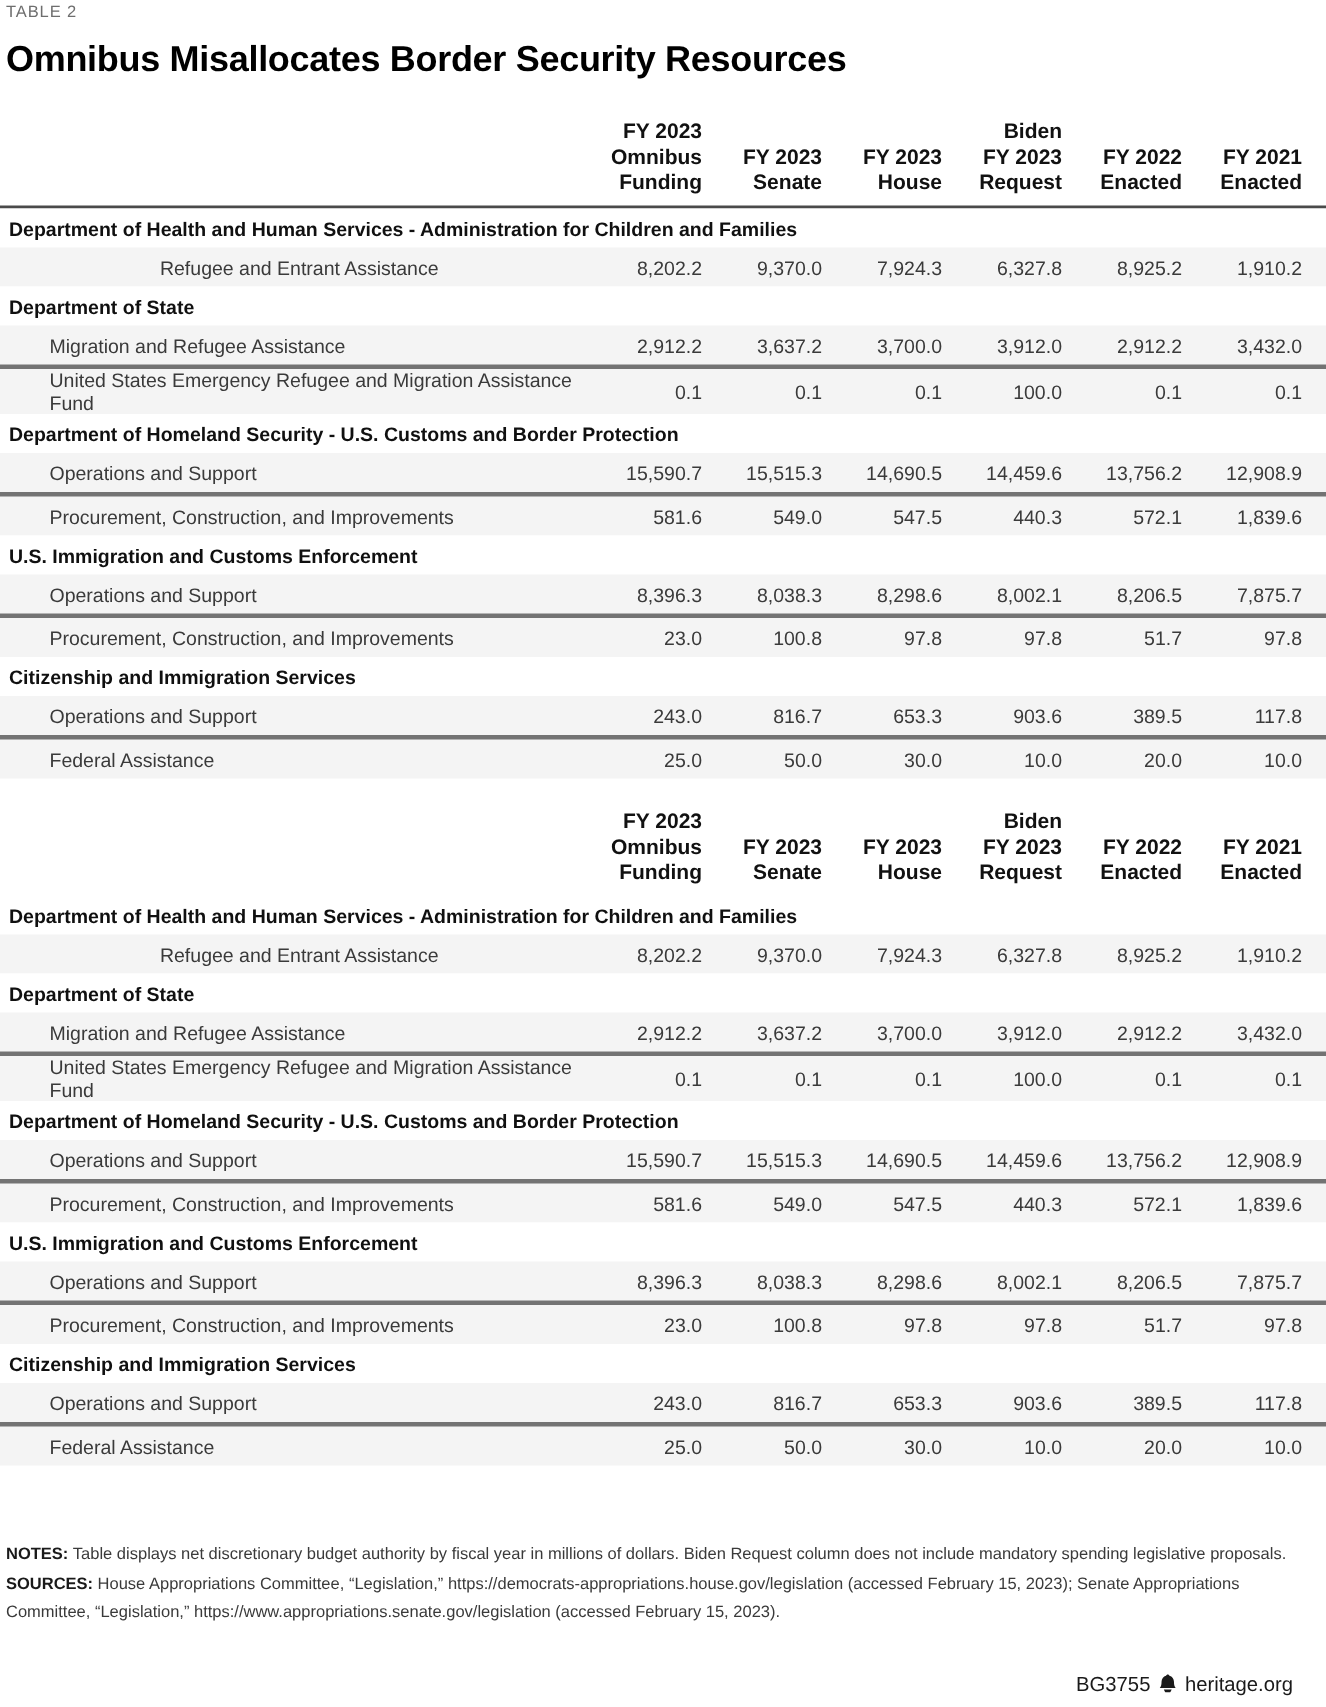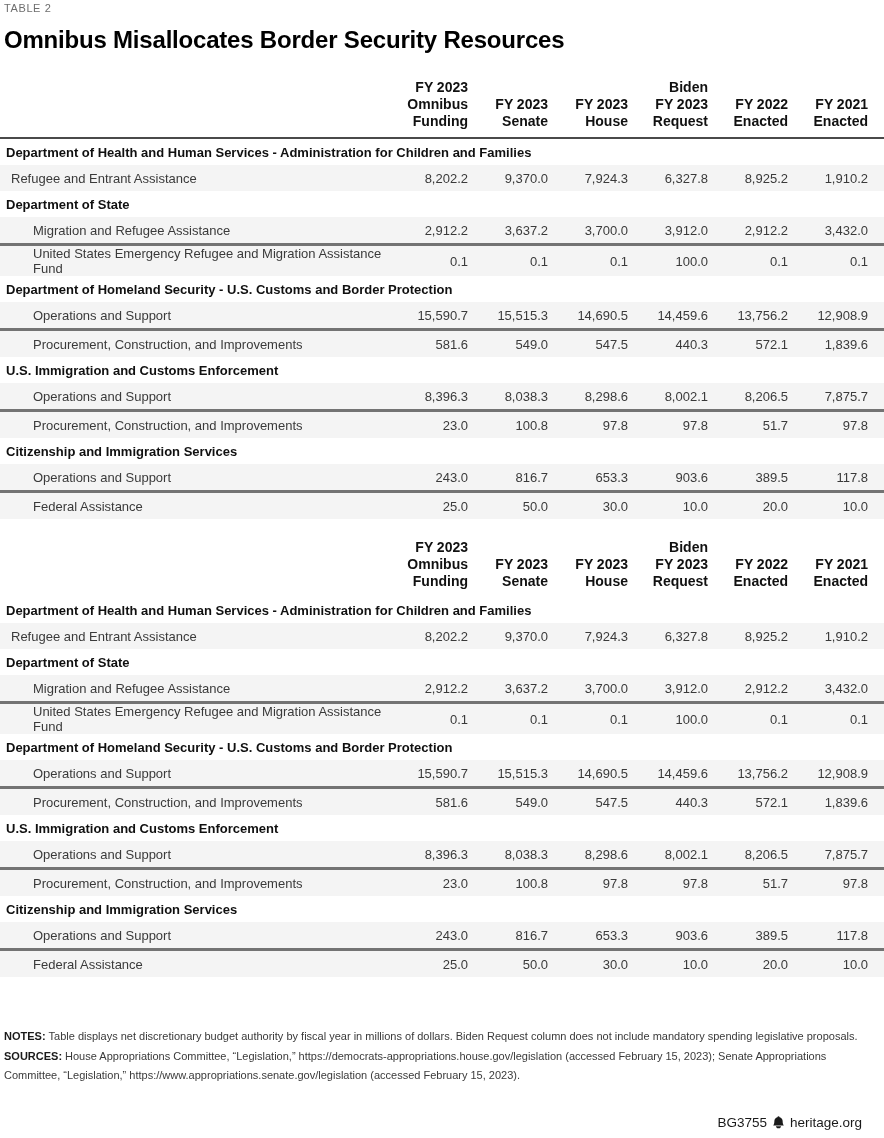--- a/index.html
+++ b/index.html
@@ -33,21 +33,21 @@
     color: #111111; white-space: pre-line;
   }
 
   .ruled .tbody { border-top: 2px solid #4a4a4a; }
 
   .row { display: flex; align-items: center; min-height: 26px; padding: 0 16px 0 6px; font-size: 13px; }
   .row .lbl { flex: 1; line-height: 15px; }
   .row.section { background: #ffffff; font-weight: bold; color: #101010; font-size: 13px; }
   .row.data { background: #f4f4f4; color: #3a3a3a; }
   .row.data + .row.data { border-top: 3px solid #737373; }
-  .row.ind1 .lbl { padding-left: 5px; }
+  .row.ind1 .lbl { padding-left: 5px; text-align: center; }
   .row.ind2 .lbl { padding-left: 27px; }
   .val { width: 80px; text-align: right; }
 
   .notes { margin-top: 50px; padding: 0 8px 0 4px; font-size: 11px; line-height: 19.5px; color: #3a3a3a; }
   .notes p { margin: 0; }
   .note-label { font-weight: bold; color: #1a1a1a; margin-right: 3px; }
 
   .footer {
     position: absolute; right: 22px; bottom: 8px;
     display: flex; align-items: center; gap: 4px;

